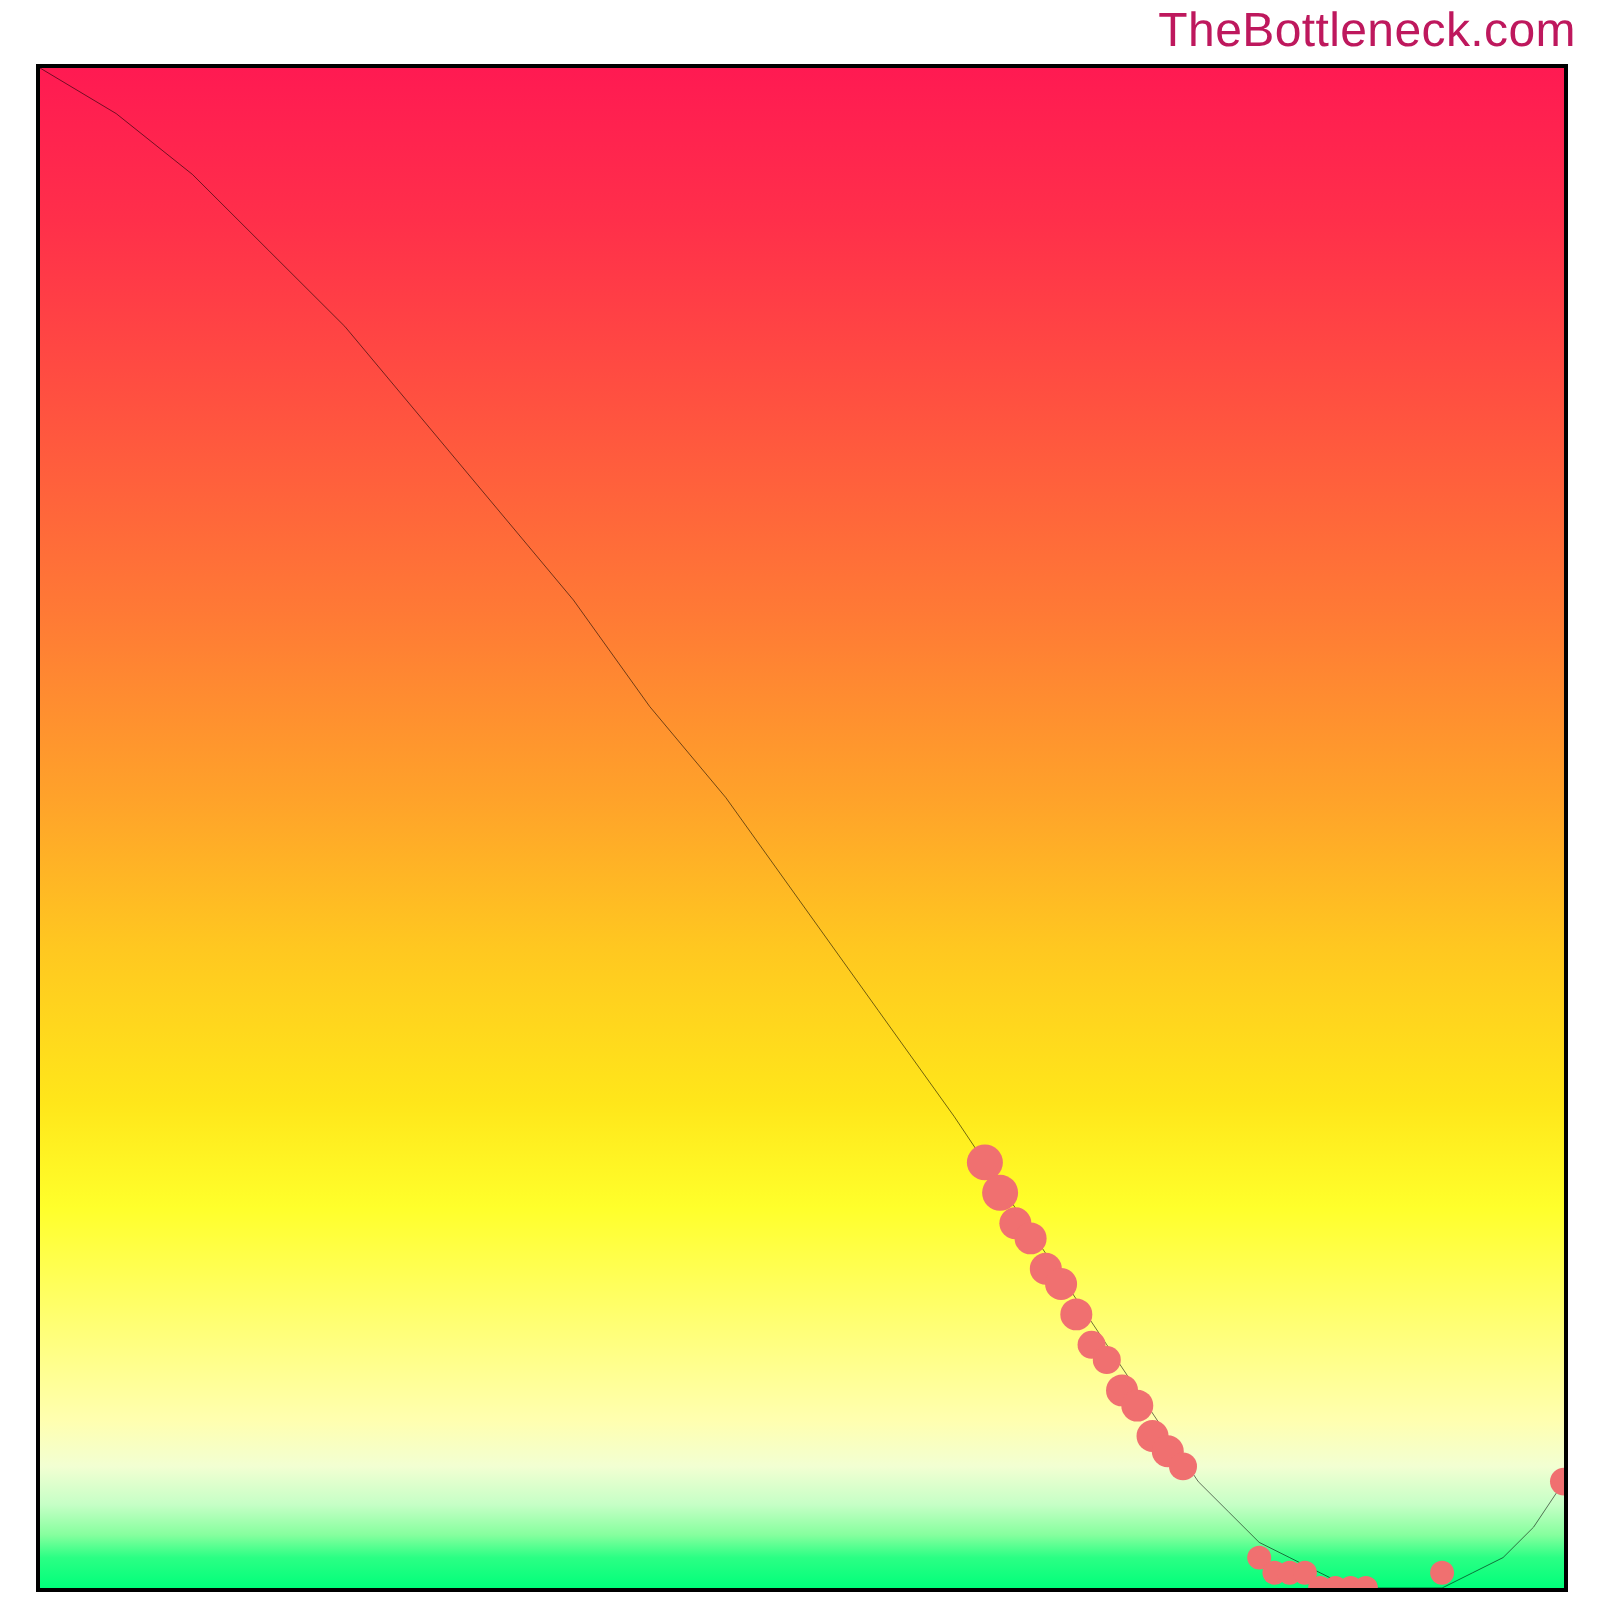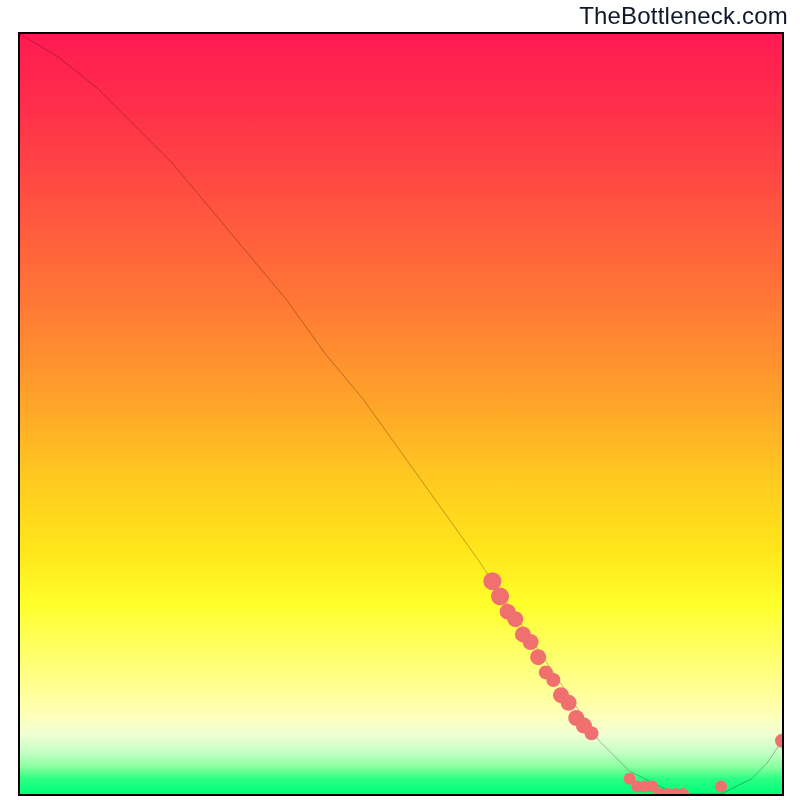--- a/index.html
+++ b/index.html
@@ -15,21 +15,21 @@
     position: relative;
     width: 800px;
     height: 800px;
   }
   .watermark {
     position: absolute;
     top: 2px;
     right: 12px;
     font-size: 24px;
     font-weight: 500;
-    color: #0f172a;
+    color: #be185d;
     letter-spacing: 0.2px;
   }
   .plot-outer {
     position: absolute;
     left: 18px;
     top: 32px;
     width: 766px;
     height: 764px;
     border: 2px solid #000;
     box-sizing: border-box;

